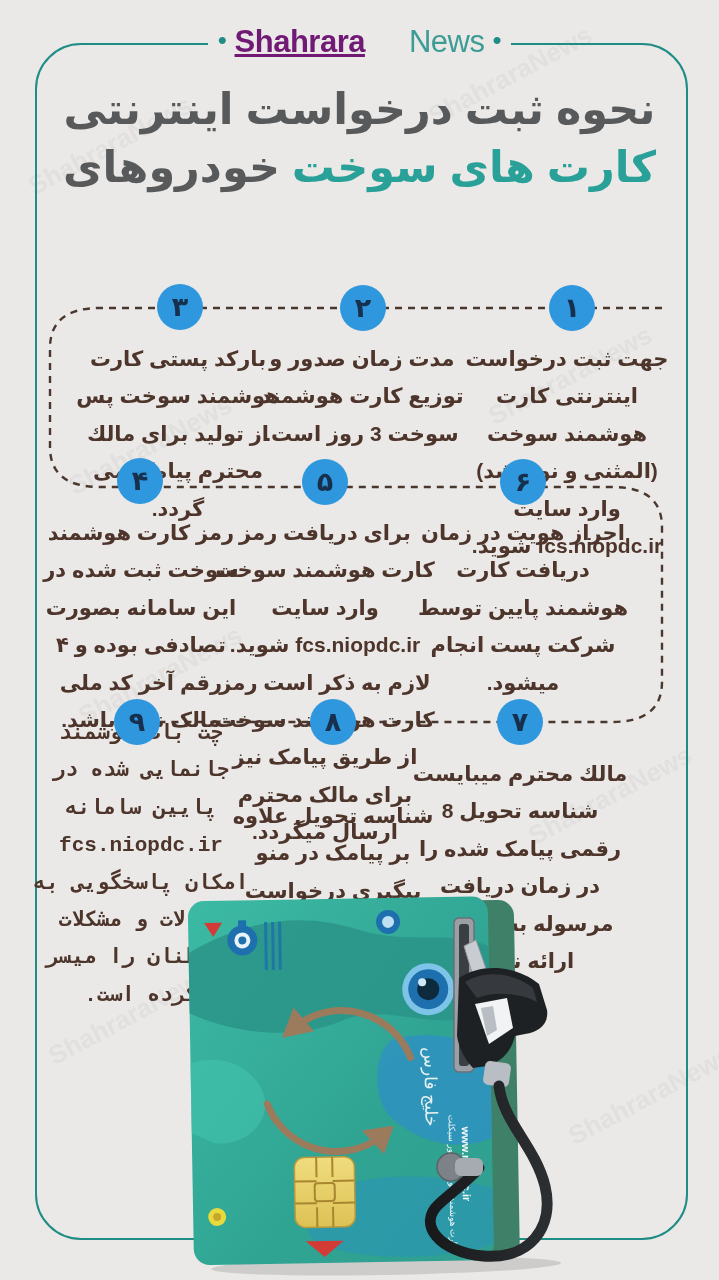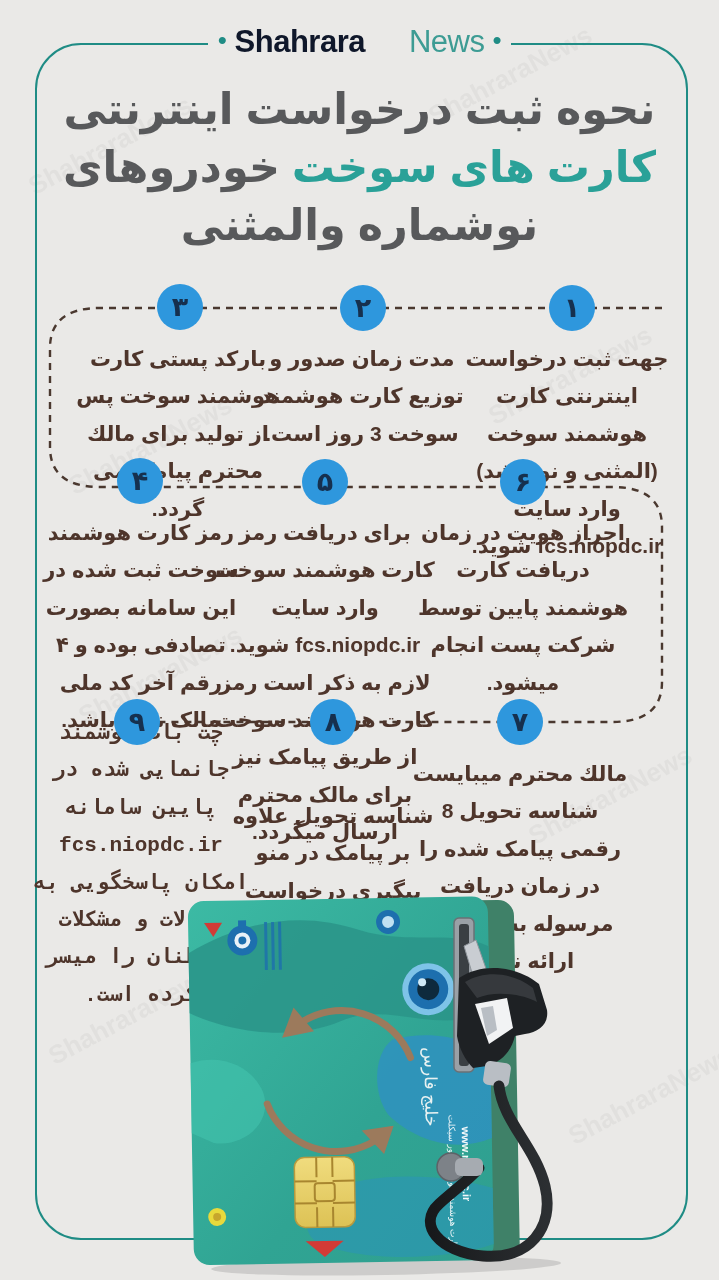--- a/index.html
+++ b/index.html
@@ -18,21 +18,21 @@
   }
   
   .logo{
     position:absolute;top:24px;left:0;right:0;text-align:center;z-index:5;
   }
   .logo .inner{
     display:inline-block;background:#eae9e7;padding:0 10px;font-size:31px;
     letter-spacing:-0.5px;white-space:nowrap;
   }
   .logo .dot{color:#1f8c85;font-size:26px;vertical-align:3px;}
-  .logo .bold{color:#0f172a;font-weight:800;}
+  .logo .bold{color:#701a75;font-weight:800;text-decoration:underline;}
   .logo .light{color:#3d9c94;font-weight:400;margin-left:44px;}
   
   .title{
     position:absolute;top:80px;left:50px;right:50px;text-align:center;direction:rtl;
     font-weight:800;font-size:43px;line-height:58px;color:#58595b;letter-spacing:-1px;
   }
   .title .hl{color:#2aa198;}
   
   .flow{position:absolute;left:0;top:0;pointer-events:none;}
   
@@ -69,21 +69,20 @@
     <span class="dot">•</span>
   </span>
 </div>
 
 <div class="title">
   <div>نحوه ثبت درخواست اینترنتی</div>
   <div>
     <span class="hl">کارت های سوخت</span>
     <span>خودروهای</span>
   </div>
-  <div>نوشماره والمثنی</div>
 </div>
 
 <svg class="flow" width="719" height="1280" viewBox="0 0 719 1280">
   <path d="M 662 308 H 100 Q 50 308 50 348 L 50 447 Q 50 487 100 487 H 612 Q 662 487 662 527 L 662 682 Q 662 722 612 722 H 137" fill="none" stroke="#4a382f" stroke-width="2.4" stroke-dasharray="7 6"></path>
 </svg>
 
 <div class="numcircle" style="left:549px;top:285px;">۱</div>
 <div class="numcircle" style="left:340px;top:285px;">۲</div>
 <div class="numcircle" style="left:157px;top:284px;">۳</div>
 <div class="numcircle" style="left:117px;top:458px;">۴</div>

